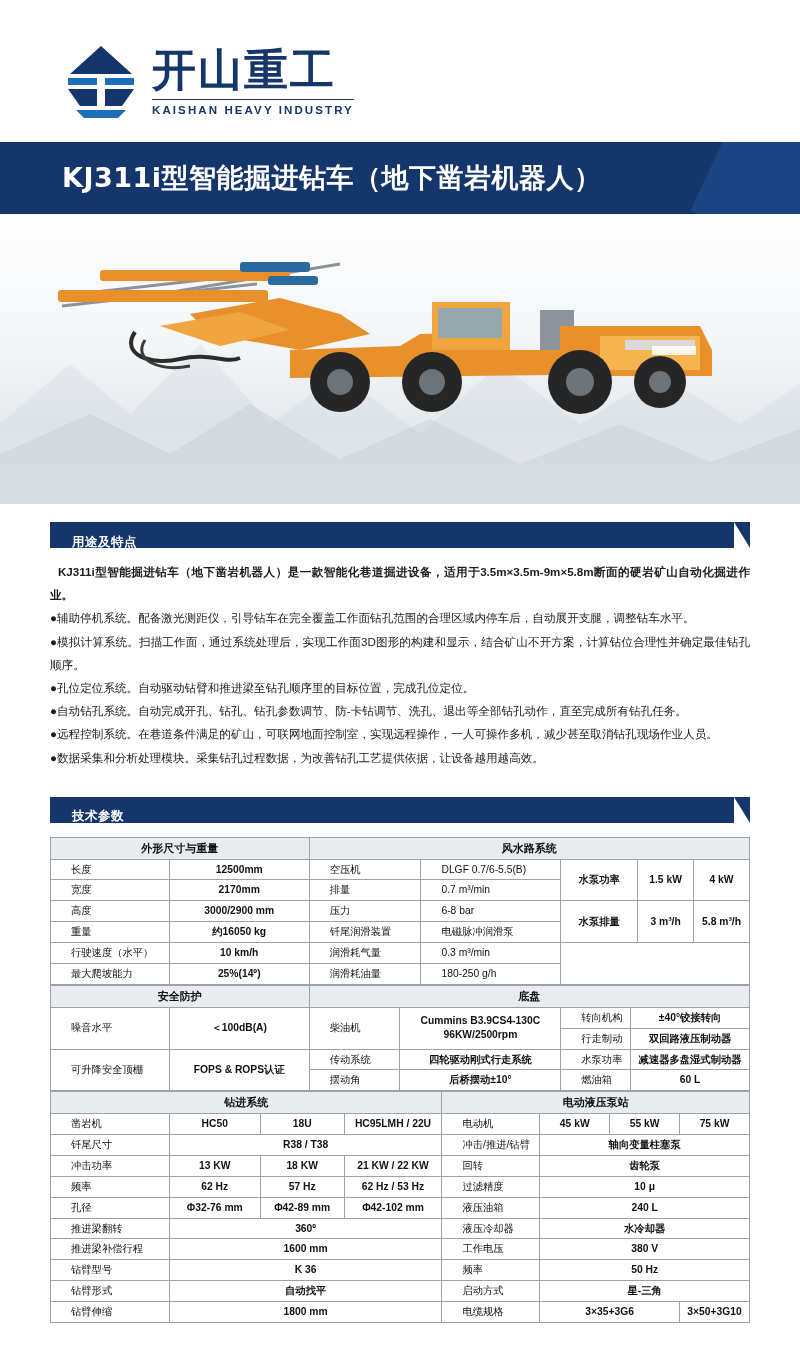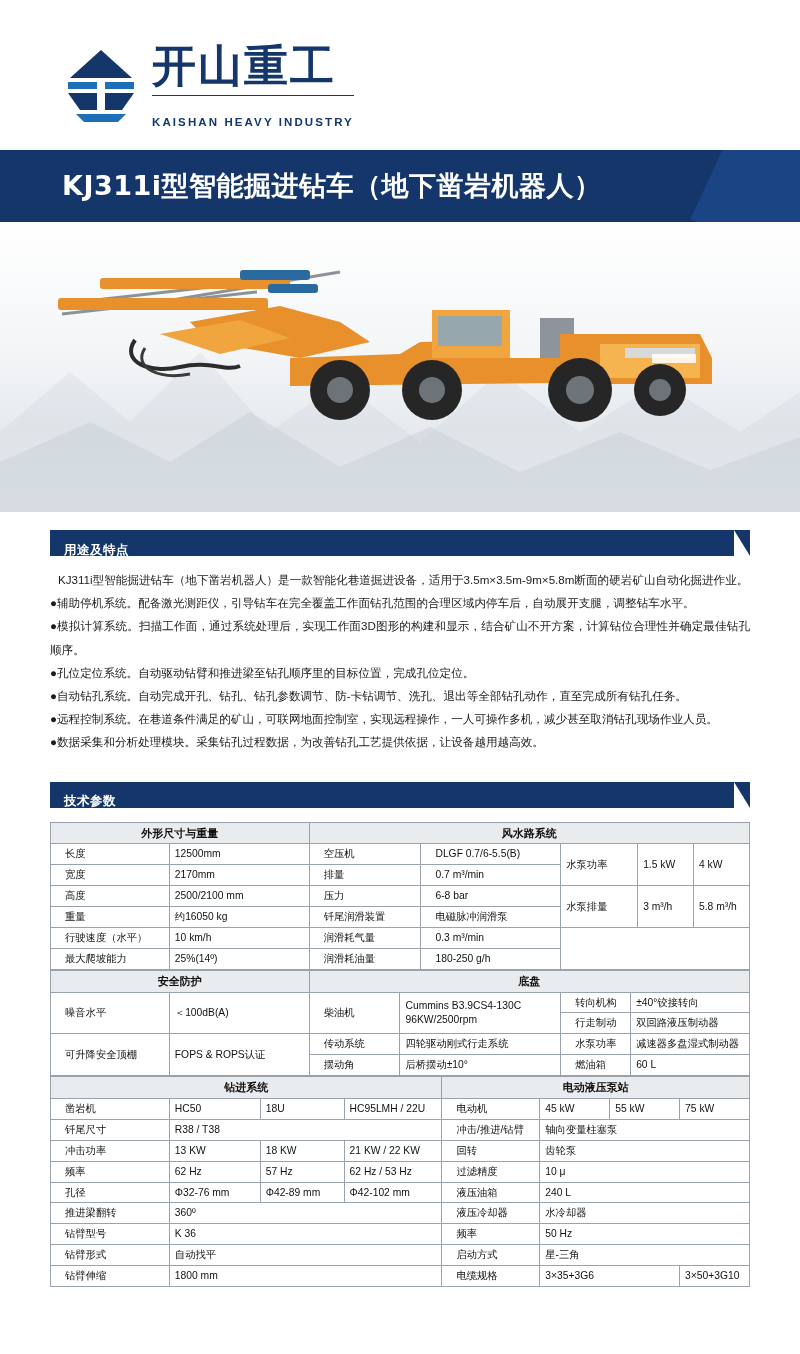--- a/index.html
+++ b/index.html
@@ -34,21 +34,21 @@
     line-height: 1.0;
     font-family: Liberation Sans, sans-serif;
   }
   .logo-en {
     margin-top: 7px;
     font-size: 11.5px;
     letter-spacing: 2.1px;
     color: #14366b;
     font-weight: bold;
     border-top: 1px solid #14366b;
-    padding-top: 20px;
+    padding-top: 4px;
     text-align: center;
   }
 
   
   .title-bar {
     background: #14366b;
     height: 72px;
     display: flex;
     align-items: center;
     position: relative;
@@ -94,62 +94,62 @@
     height: 26px;
     background: #14366b;
     display: flex;
     align-items: center;
     position: relative;
   }
   .sec-head span {
     color: #fff;
     font-size: 12.5px;
     font-weight: bold;
-    padding-left: 14px;
+    padding-left: 22px;
     letter-spacing: .5px;
     margin-top: 14px;
   }
   .sec-head::after{
     content:"";
     position:absolute; right:0; top:0;
     border-left: 16px solid #ffffff;
     border-top: 26px solid transparent;
   }
 
   
   .feat {
     margin: 12px 50px 0 50px;
     font-size: 11.6px;
     line-height: 2.0;
     color: #1c1c1c;
     text-align: justify;
   }
   .feat p { margin: 0; }
-  .feat p.intro { text-indent: 8px; }
+  .feat p.intro { text-indent: 8px; font-weight: bold; }
 
   
   .spec-wrap { margin: 14px 50px 0 50px; }
   table { border-collapse: collapse; width: 100%; table-layout: fixed; }
   td, th {
     border: 1px solid #9aa3ad;
     font-size: 10.3px;
     padding: 3px 5px;
     color: #111;
     line-height: 1.35;
     font-weight: normal;
     vertical-align: middle;
   }
   .grp {
     background: #e9ecef;
     text-align: center;
     font-weight: bold;
     font-size: 11px;
   }
-  .lbl { padding-left: 14px; }
-  .ctr { text-align: left; }
+  .lbl { padding-left: 20px; }
+  .ctr { text-align: center; font-weight: bold; }
   .spec-block { margin-bottom: 0; }
   .spacer { height: 10px; }
 </style>
 </head>
 <body>
 
 <div class="page">
 
   <div class="logo-row">
     <div class="logo-mark">
@@ -264,21 +264,21 @@
         <td class="ctr" rowspan="2">4 kW</td>
       </tr>
       <tr>
         <td class="lbl">宽度</td>
         <td class="ctr">2170mm</td>
         <td class="lbl">排量</td>
         <td class="lbl">0.7 m³/min</td>
       </tr>
       <tr>
         <td class="lbl">高度</td>
-        <td class="ctr">2500/2100 mm</td>
+        <td class="ctr">3000/2900 mm</td>
         <td class="lbl">压力</td>
         <td class="lbl">6-8 bar</td>
         <td class="ctr" rowspan="2">水泵排量</td>
         <td class="ctr" rowspan="2">3 m³/h</td>
         <td class="ctr" rowspan="2">5.8 m³/h</td>
       </tr>
       <tr>
         <td class="lbl">重量</td>
         <td class="ctr">约16050 kg</td>
         <td class="lbl">钎尾润滑装置</td>
@@ -399,20 +399,26 @@
         <td class="lbl">液压油箱</td>
         <td class="ctr" colspan="3">240 L</td>
       </tr>
       <tr>
         <td class="lbl">推进梁翻转</td>
         <td class="ctr" colspan="3">360º</td>
         <td class="lbl">液压冷却器</td>
         <td class="ctr" colspan="3">水冷却器</td>
       </tr>
       <tr>
+        <td class="lbl">推进梁补偿行程</td>
+        <td class="ctr" colspan="3">1600 mm</td>
+        <td class="lbl">工作电压</td>
+        <td class="ctr" colspan="3">380 V</td>
+      </tr>
+      <tr>
         <td class="lbl">钻臂型号</td>
         <td class="ctr" colspan="3">K 36</td>
         <td class="lbl">频率</td>
         <td class="ctr" colspan="3">50 Hz</td>
       </tr>
       <tr>
         <td class="lbl">钻臂形式</td>
         <td class="ctr" colspan="3">自动找平</td>
         <td class="lbl">启动方式</td>
         <td class="ctr" colspan="3">星-三角</td>

